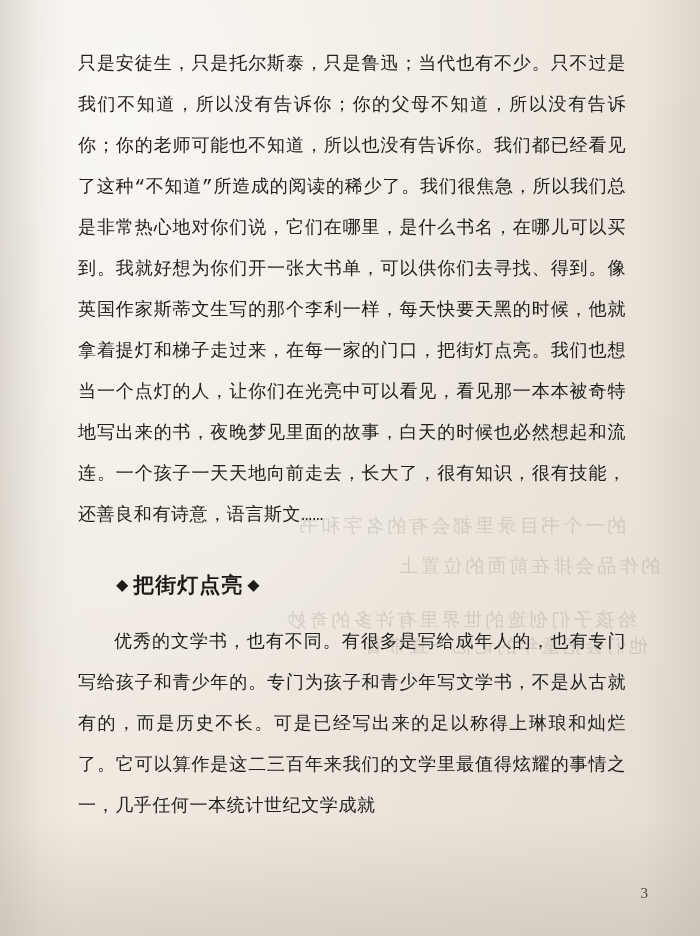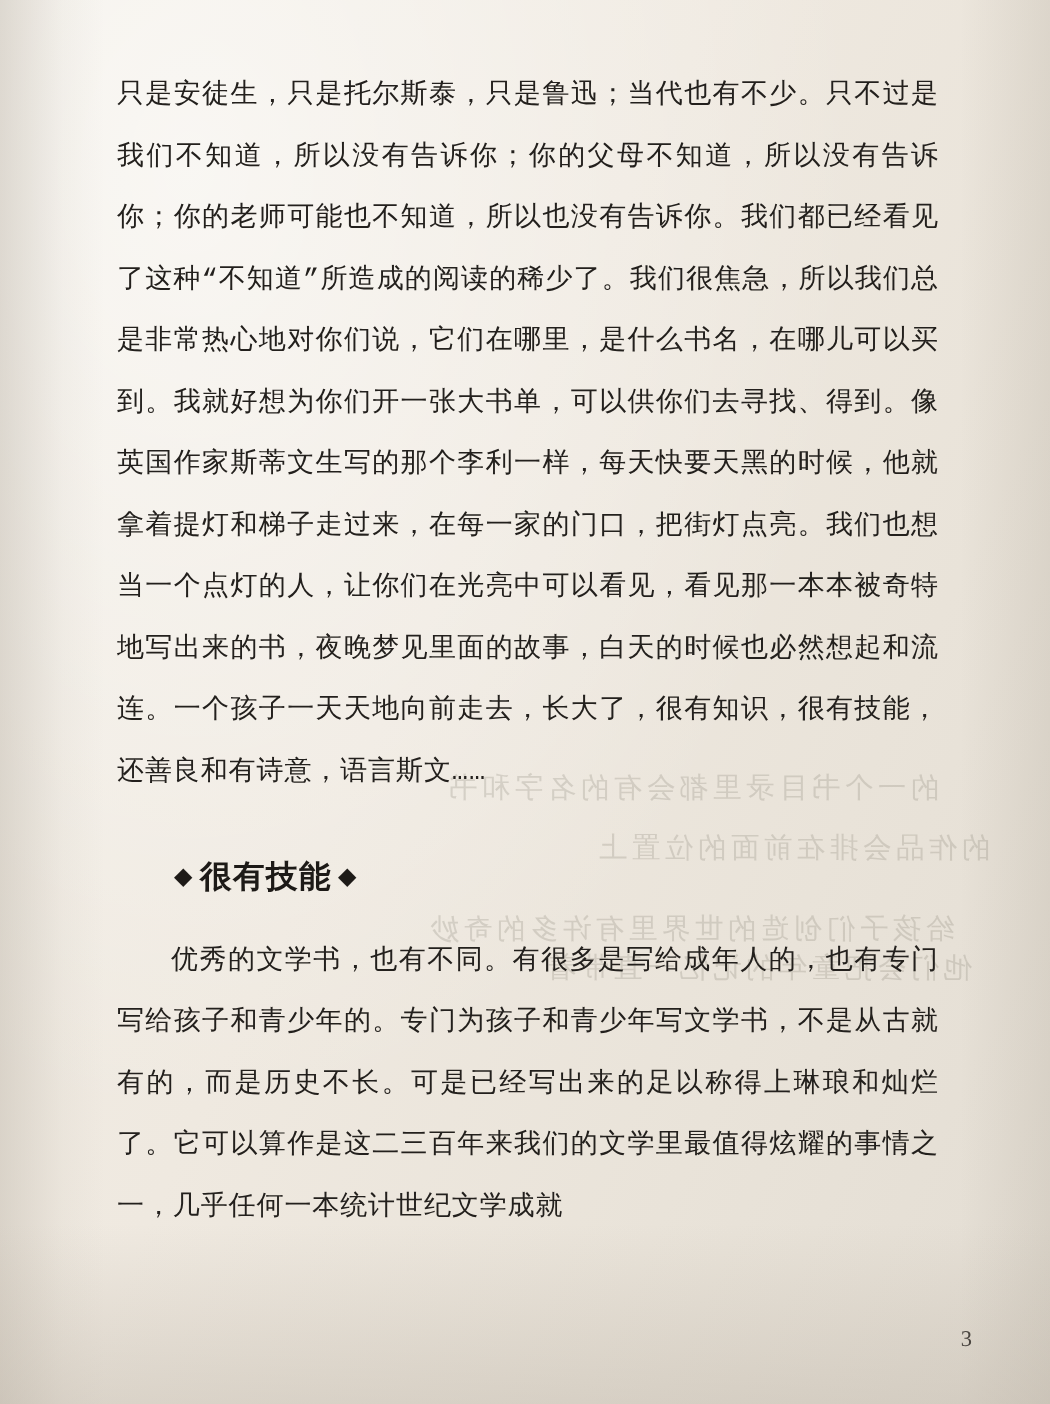--- a/index.html
+++ b/index.html
@@ -122,19 +122,19 @@
 
   <div class="bleed b1">的一个书目录里都会有的名字和书</div>
   <div class="bleed b2">的作品会排在前面的位置上</div>
   <div class="bleed b3">给孩子们创造的世界里有许多的奇妙</div>
   <div class="bleed b4">他们会把童年的记忆一直带着</div>
 
   <div class="text-block">
     <p class="para">只是安徒生，只是托尔斯泰，只是鲁迅；当代也有不少。只不过是我们不知道，所以没有告诉你；你的父母不知道，所以没有告诉你；你的老师可能也不知道，所以也没有告诉你。我们都已经看见了这种“不知道”所造成的阅读的稀少了。我们很焦急，所以我们总是非常热心地对你们说，它们在哪里，是什么书名，在哪儿可以买到。我就好想为你们开一张大书单，可以供你们去寻找、得到。像英国作家斯蒂文生写的那个李利一样，每天快要天黑的时候，他就拿着提灯和梯子走过来，在每一家的门口，把街灯点亮。我们也想当一个点灯的人，让你们在光亮中可以看见，看见那一本本被奇特地写出来的书，夜晚梦见里面的故事，白天的时候也必然想起和流连。一个孩子一天天地向前走去，长大了，很有知识，很有技能，还善良和有诗意，语言斯文……</p>
     <div class="gap-small"></div>
     <div class="gap-med"></div>
-    <p class="section-heading"><span class="diamond">◆</span><span>很有技能</span><span class="diamond">◆</span></p>
+    <p class="section-heading"><span class="diamond">◆</span><span>把街灯点亮</span><span class="diamond">◆</span></p>
     <div class="gap-med"></div>
     <p class="para indent">优秀的文学书，也有不同。有很多是写给成年人的，也有专门写给孩子和青少年的。专门为孩子和青少年写文学书，不是从古就有的，而是历史不长。可是已经写出来的足以称得上琳琅和灿烂了。它可以算作是这二三百年来我们的文学里最值得炫耀的事情之一，几乎任何一本统计世纪文学成就</p>
   </div>
 
   <div class="page-number">3</div>
 </div>
 
 </body></html>

